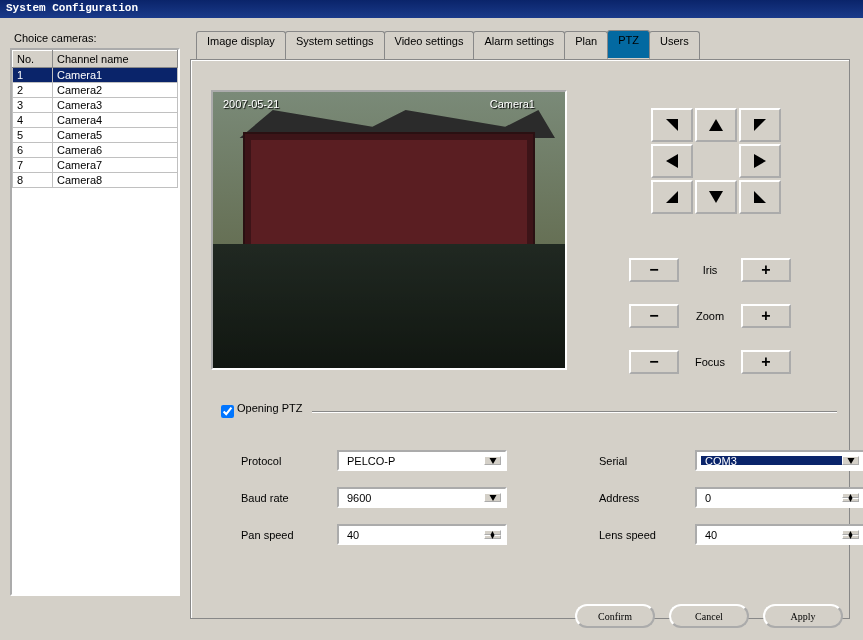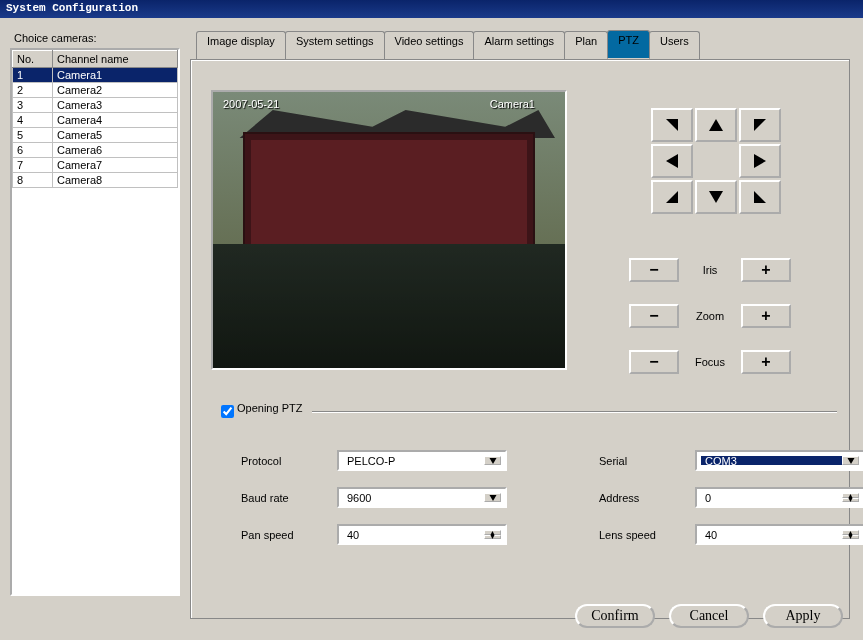--- a/index.html
+++ b/index.html
@@ -189,21 +189,21 @@
     display: flex; align-items: center; justify-content: center;
   }
   .numfield .spin-col { display: flex; flex-direction: column; height: 100%; width: 17px; }
   .numfield .spin-col .spin { height: 50%; font-size: 7px; line-height: 1; }
 
   .bottom-buttons {
     position: absolute; right: 20px; bottom: 12px;
     display: flex; gap: 14px;
   }
   .bottom-buttons .win-btn {
-    width: 80px; height: 24px; font-family: Tahoma; font-size: 14px; border-radius: 12px;
+    width: 80px; height: 24px; font-family: Tahoma; font-size: 10px; border-radius: 12px;
   }
 
   
   .gly-nw, .gly-ne, .gly-sw, .gly-se { width:0; height:0; }
   .gly-nw { border-right:12px solid #000; border-bottom:12px solid transparent; }
   .gly-ne { border-left:12px solid #000;  border-bottom:12px solid transparent; }
   .gly-sw { border-right:12px solid #000; border-top:12px solid transparent; }
   .gly-se { border-left:12px solid #000;  border-top:12px solid transparent; }
   .gly-n  { width:0;height:0;border-left:7px solid transparent;border-right:7px solid transparent;border-bottom:12px solid #000;}
   .gly-s  { width:0;height:0;border-left:7px solid transparent;border-right:7px solid transparent;border-top:12px solid #000;}

